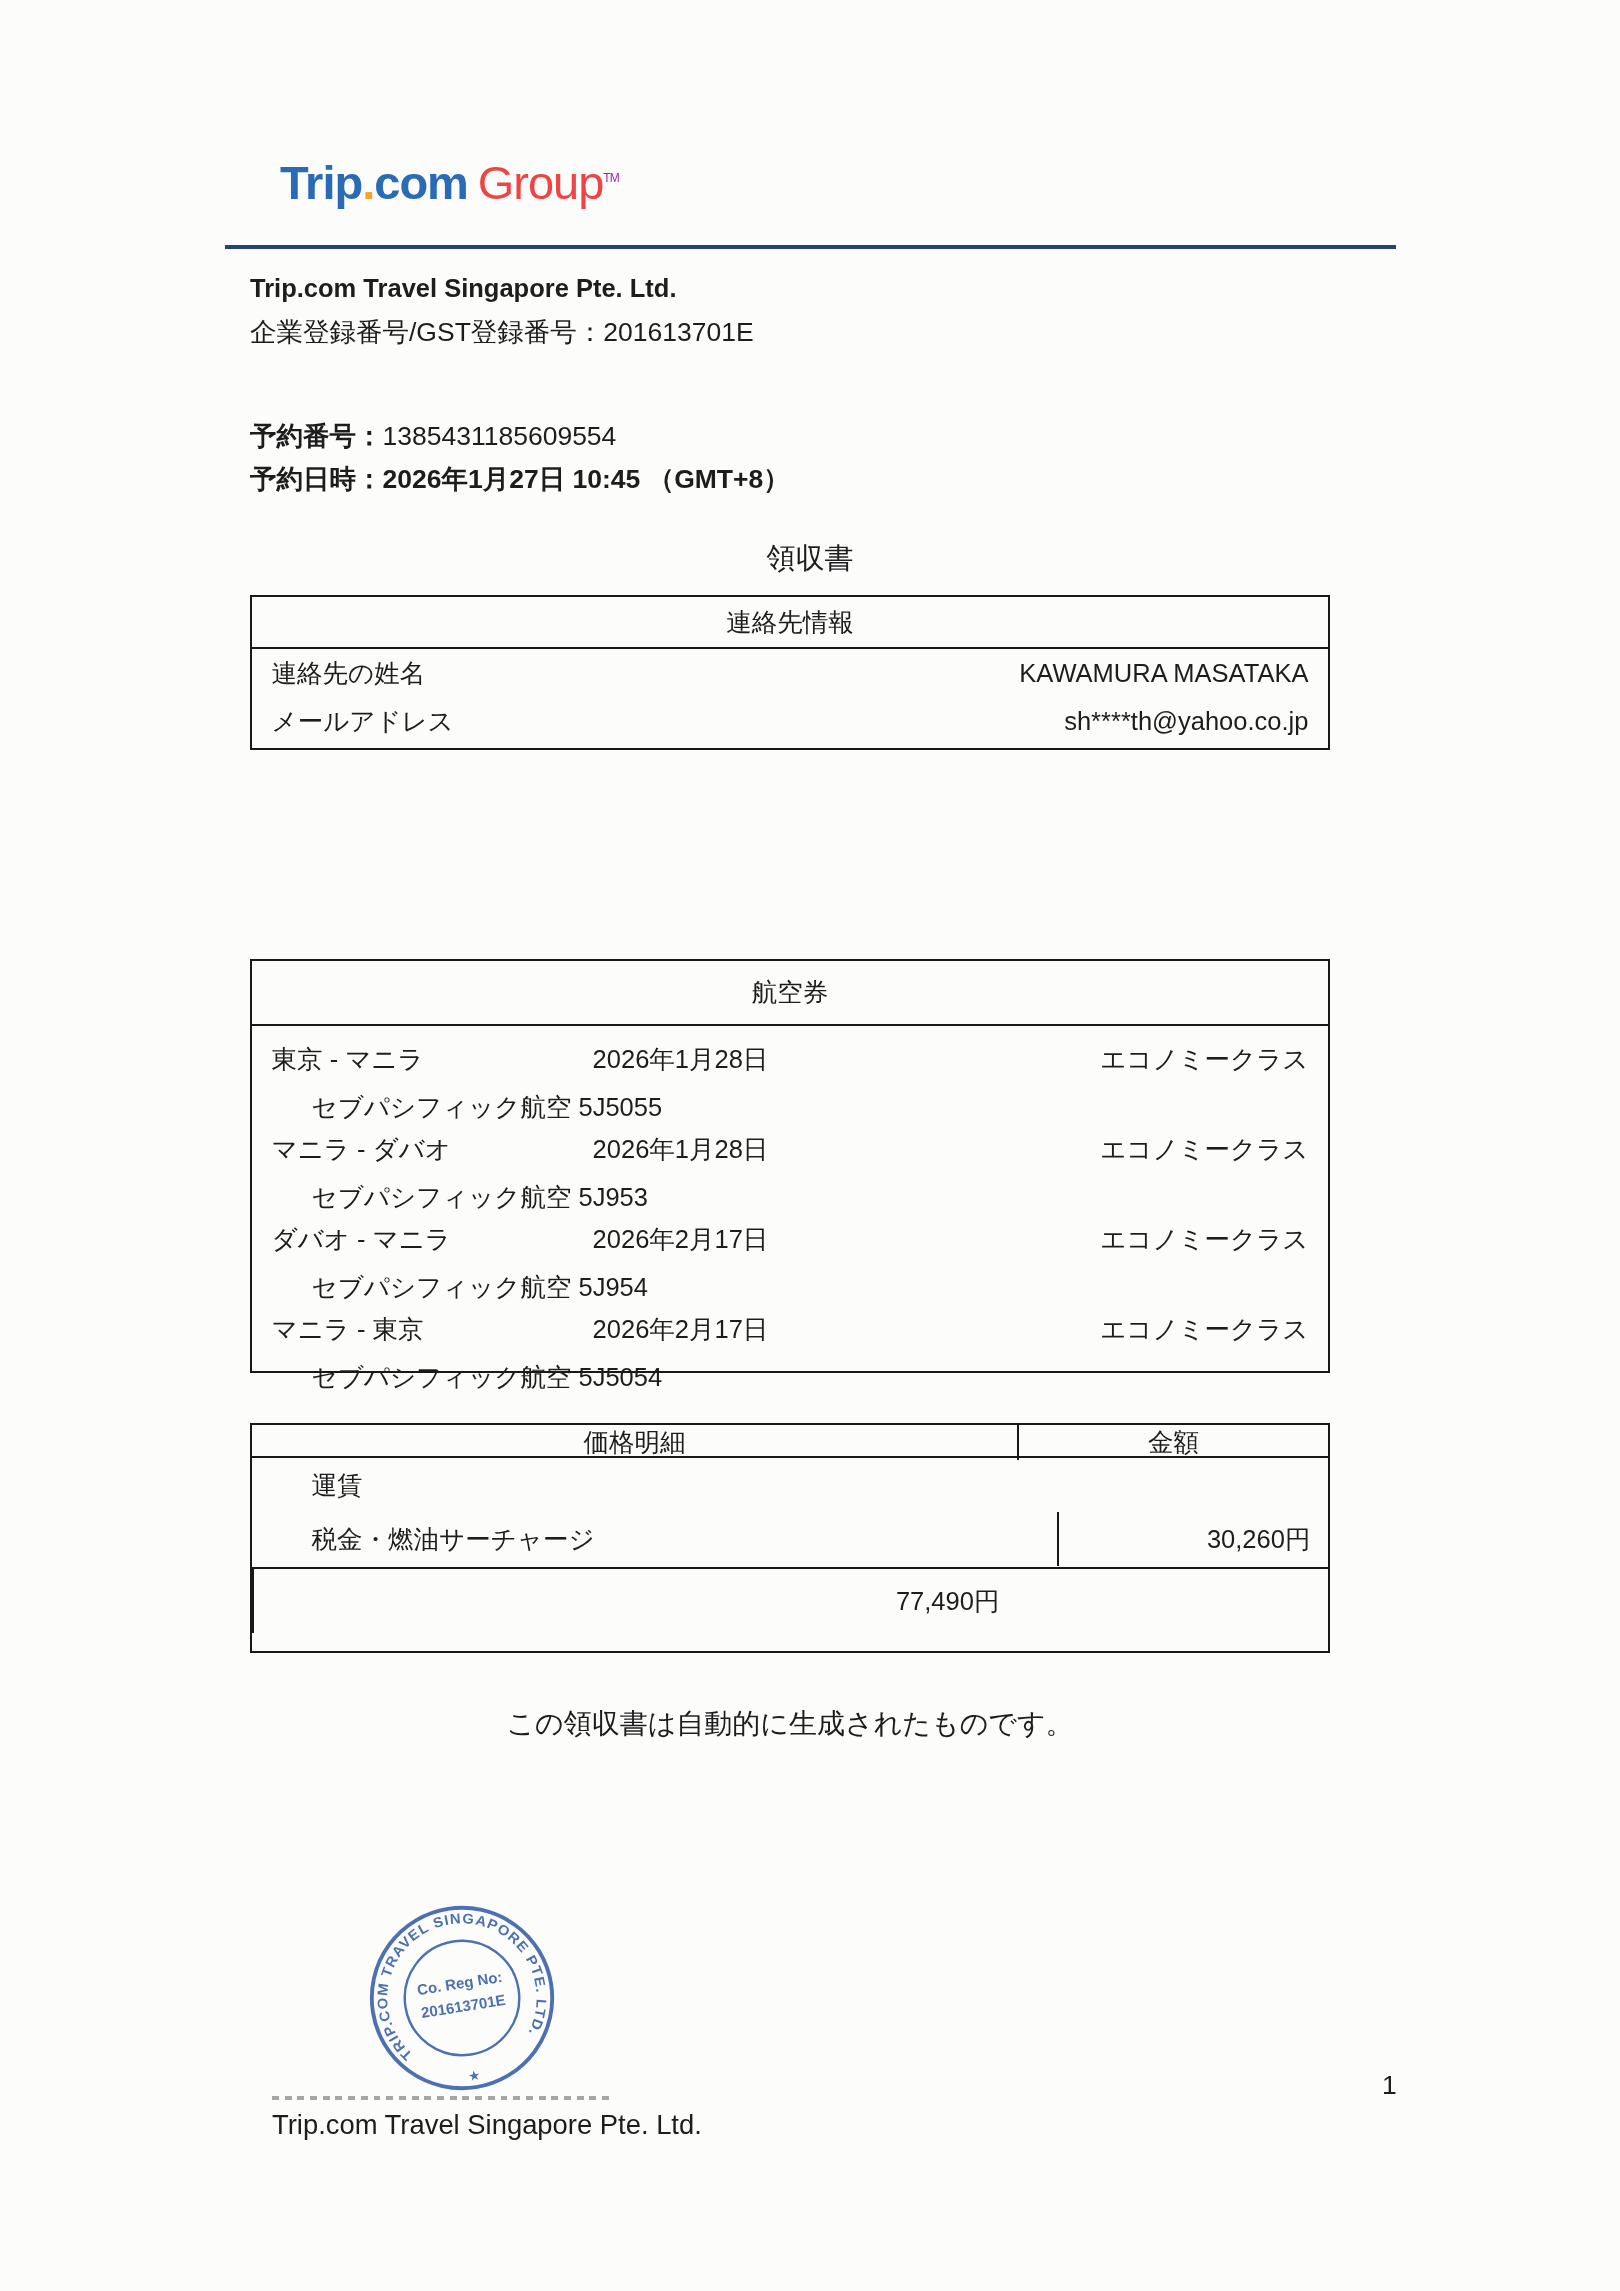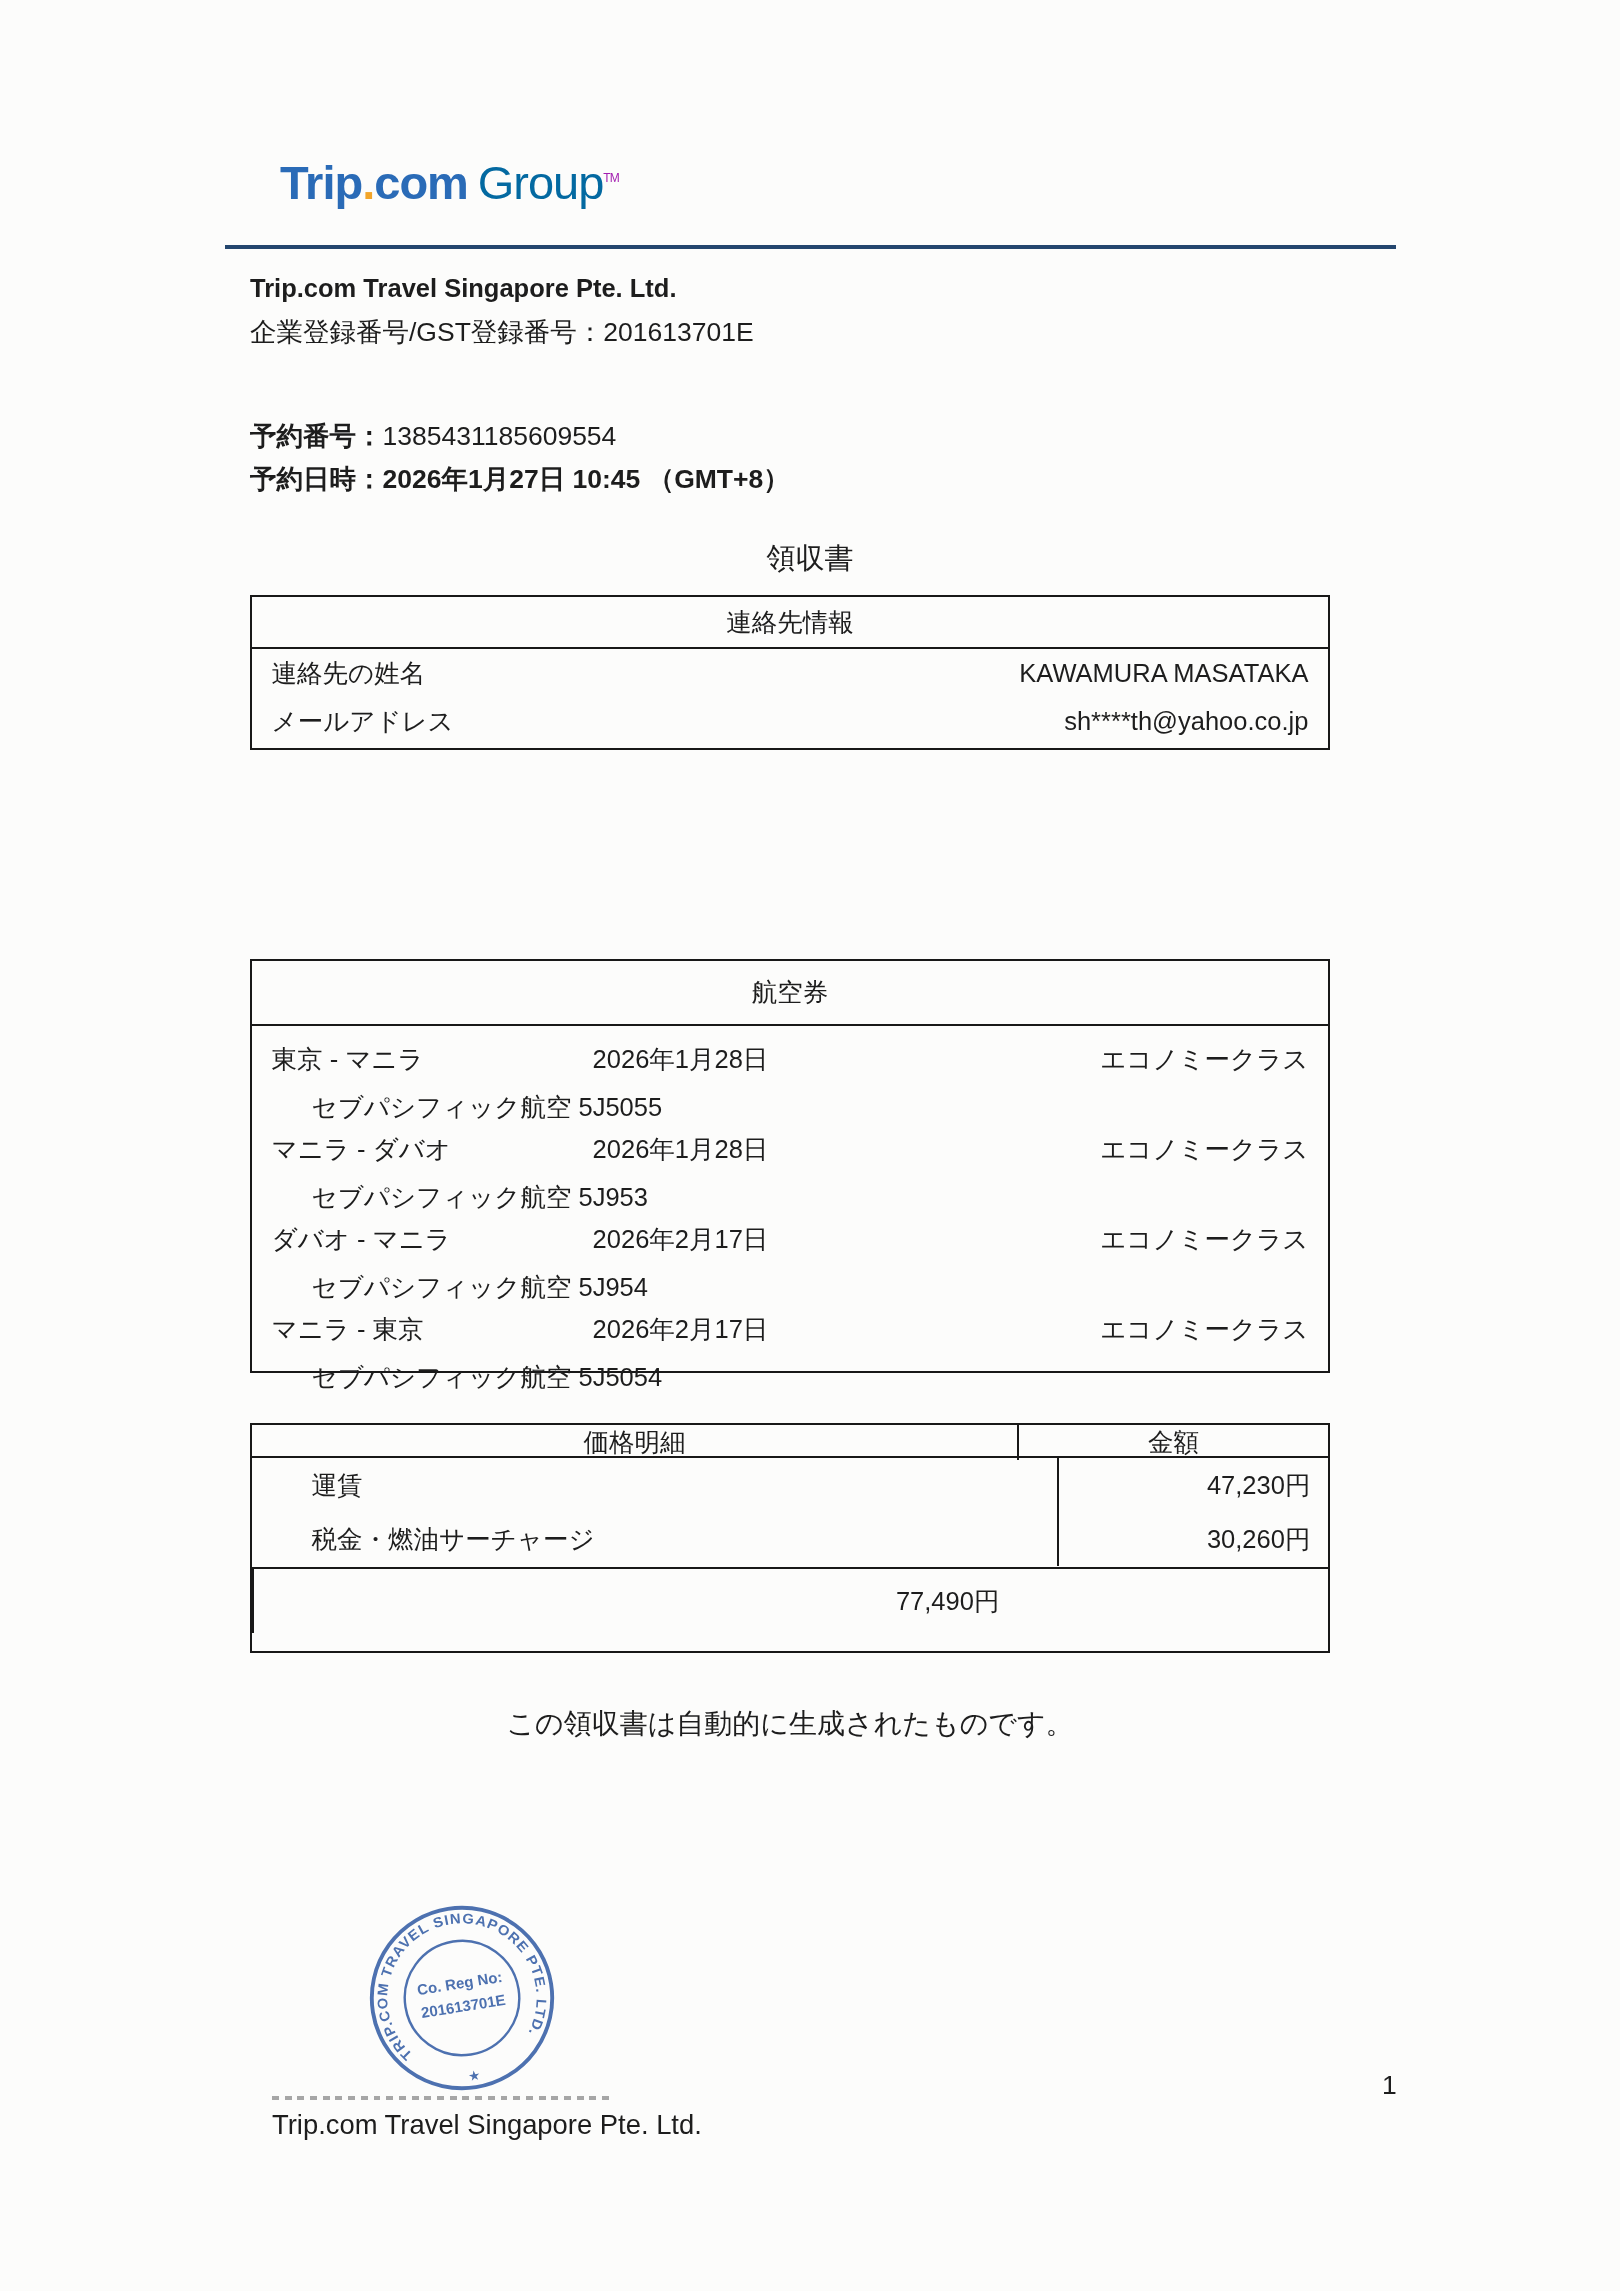--- a/index.html
+++ b/index.html
@@ -7,21 +7,21 @@
   .page {
     position:relative; width:1620px; height:2292px;
     background:#fcfcfb; overflow:hidden;
     font-family:"Liberation Sans","DejaVu Sans",sans-serif;
     color:#1d1d1d;
   }
   
   .logo { position:absolute; left:280px; top:155px; font-size:47px; letter-spacing:-1px; white-space:nowrap; }
   .lg-trip,.lg-com { font-weight:800; color:#2a6bb7; }
   .lg-dot { font-weight:800; color:#f2a52a; }
-  .lg-group { font-weight:400; color:#0369a1; margin-left:9.8px; }
+  .lg-group { font-weight:400; color:#ef4444; margin-left:9.8px; }
   .lg-tm { font-size:12px; color:#a21caf; vertical-align:super; }
   
   .rule { position:absolute; left:225px; top:245px; width:1171px; height:3.9px; background:#24466e; }
   .company-name { position:absolute; left:250px; top:274px; font-size:25.5px; font-weight:700; }
   .company-reg  { position:absolute; left:250px; top:314px; font-size:26.5px; }
   .booking-no   { position:absolute; left:250px; top:418px; font-size:26.5px; }
   .booking-no .lbl { font-weight:700; }
   .booking-dt   { position:absolute; left:250px; top:461px; font-size:26.5px; font-weight:700; }
   .title { position:absolute; left:0; top:539px; width:1620px; text-align:center; font-size:29px; }
   
@@ -128,21 +128,20 @@
   </div>
 
   <div class="tbl t4">
     <div class="prow phead">
       <div class="pcell-l">価格明細</div>
       <div class="pcell-r">金額</div>
     </div>
     <div class="pbody">
       <div class="prow">
         <div class="pcell-l">運賃</div>
-        <div class="pcell-r">47,230円</div>
       </div>
       <div class="prow">
         <div class="pcell-l">税金・燃油サーチャージ</div>
         <div class="pcell-r">30,260円</div>
       </div>
     </div>
     <div class="prow ptotal">
       <div class="pcell-r">77,490円</div>
     </div>
   </div>

